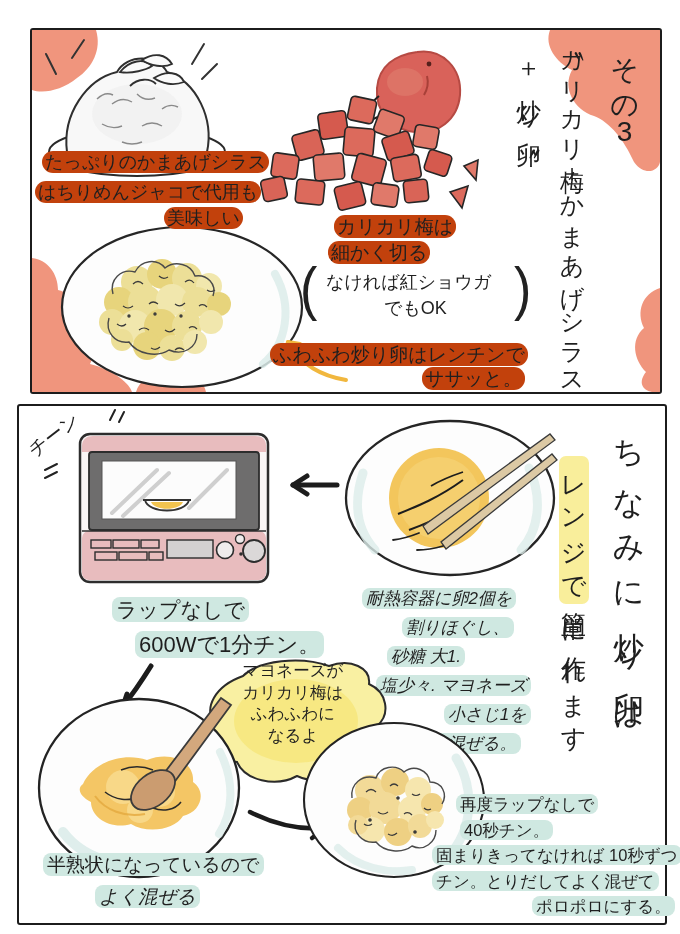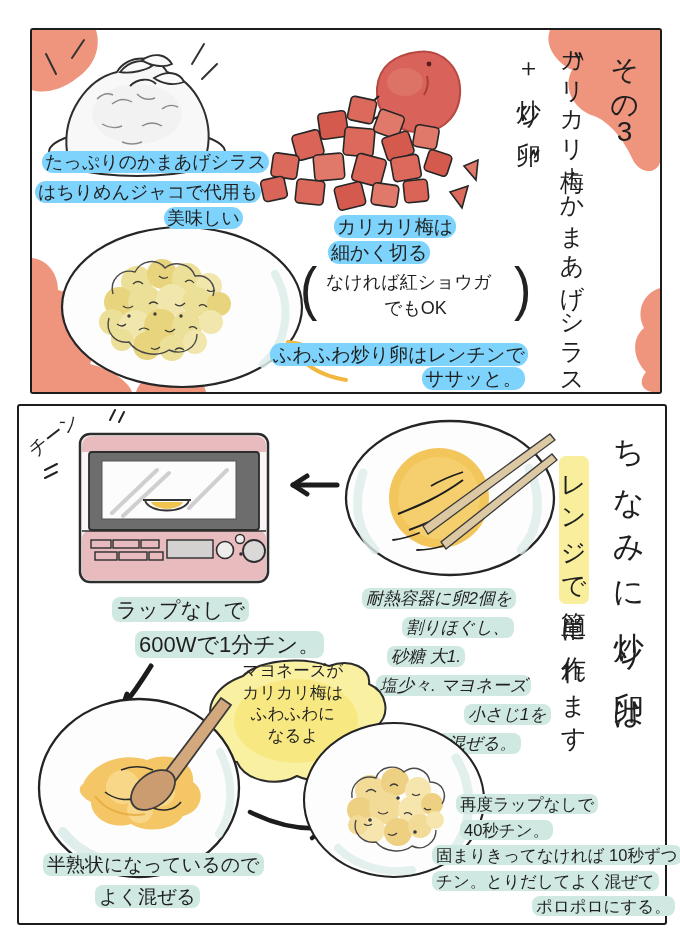--- a/index.html
+++ b/index.html
@@ -5,21 +5,21 @@
   html,body{margin:0;padding:0}
   body{
     width:680px;height:934px;position:relative;background:#ffffff;
     font-family:"Liberation Sans","DejaVu Sans",sans-serif;color:#1f1f1f;overflow:hidden;
   }
   .panel{position:absolute;background:#fff;border:2.5px solid #1c1c1c;border-radius:3px;}
   #panel1{left:30px;top:28px;width:628px;height:362px;}
   #panel2{left:17px;top:404px;width:646px;height:517px;}
   .abs{position:absolute;}
   .vtext{writing-mode:vertical-rl;text-orientation:upright;white-space:nowrap;position:absolute;line-height:1;}
-  .hl-green{background:#7dd3fc;border-radius:11px;padding:1px 3px;box-decoration-break:clone;}
+  .hl-green{background:#c2410c;border-radius:11px;padding:1px 3px;box-decoration-break:clone;}
   .hl-teal{background:#cfe8e1;border-radius:8px;padding:1px 4px;box-decoration-break:clone;}
   .hl-yellow{background:#f9ee9b;border-radius:7px;padding:2px 1px;}
   .note{white-space:nowrap;}
   svg{display:block;overflow:visible;}
   .paren{font-weight:300;color:#222;line-height:1;}
 </style>
 </head>
 <body>
 
 <div id="panel1" class="panel">
@@ -194,21 +194,21 @@
   </svg>
 
   <div class="abs note" style="left:93px;top:190px;font-size:21px;"><span class="hl-teal">ラップなしで</span></div>
   <div class="abs note" style="left:108px;top:224px;font-size:22px;margin-left:8px;"><span class="hl-teal">600Wで1分チン。</span></div>
 
   <div class="abs" style="left:343px;top:178px;width:230px;font-size:17px;line-height:29px;font-style:italic;">
     <div class="note" style="margin-left:0;"><span class="hl-teal">耐熱容器に卵2個を</span></div>
     <div class="note" style="margin-left:40px;"><span class="hl-teal">割りほぐし、</span></div>
     <div class="note" style="margin-left:25px;"><span class="hl-teal">砂糖 大1.</span></div>
     <div class="note" style="margin-left:14px;"><span class="hl-teal">塩少々. マヨネーズ</span></div>
-    <div class="note" style="margin-left:96px;padding-left:6px;"><span class="hl-teal">小さじ1を</span></div>
+    <div class="note" style="margin-left:76px;padding-left:6px;"><span class="hl-teal">小さじ1を</span></div>
     <div class="note" style="margin-left:30px;"><span class="hl-teal">加えて混ぜる。</span></div>
   </div>
 
   <svg class="abs" style="left:92px;top:256px;" width="48" height="54" viewBox="0 0 48 54">
     <path d="M40,4 C30,20 22,32 12,44" fill="none" stroke="#1c1c1c" stroke-width="5" stroke-linecap="round"></path>
     <path d="M12,44 L22,40 M12,44 L16,32" fill="none" stroke="#1c1c1c" stroke-width="5" stroke-linecap="round"></path>
   </svg>
 
   <svg class="abs" style="left:182px;top:250px;" width="215" height="142" viewBox="0 0 215 142">
     <path d="M162,84 C178,92 192,102 208,118 C192,112 176,108 158,104 Z" fill="#f9f0a2" stroke="#2b2b2b" stroke-width="2"></path>
@@ -263,21 +263,21 @@
       <path d="M66,72 q5,-5 10,0 M90,66 q4,-4 8,0 M112,74 q4,3 8,0 M78,92 q5,4 10,0 M104,94 q4,-3 8,1 M88,114 q5,3 9,-1 M124,88 q3,3 7,1 M64,104 q4,3 8,0"></path>
       <circle cx="70" cy="100" r="1.2" fill="#3a3a3a"></circle>
         <circle cx="115" cy="112" r="1.2" fill="#3a3a3a"></circle>
         <circle cx="98" cy="78" r="1.2" fill="#3a3a3a"></circle>
     </g>
     <path d="M52,78 C50,64 62,54 76,58 C80,46 96,44 104,52 C114,44 128,50 130,62 C142,62 148,74 142,84" fill="none" stroke="#4a4a4a" stroke-width="1.4"></path>
     <path d="M56,100 C52,112 62,124 76,122 C84,132 102,134 112,126 C124,132 136,122 136,110" fill="none" stroke="#4a4a4a" stroke-width="1.4"></path>
   </svg>
 
   <div class="abs note" style="left:24px;top:446px;font-size:19px;"><span class="hl-teal">半熟状になっているので</span></div>
-  <div class="abs note" style="left:76px;top:478px;font-size:19px;"><span class="hl-teal">よく混ぜる</span></div>
+  <div class="abs note" style="left:76px;top:478px;font-size:19px;font-style:italic;"><span class="hl-teal">よく混ぜる</span></div>
 
   <div class="abs" style="left:413px;top:386px;width:232px;font-size:16.5px;line-height:25.5px;">
     <div class="note" style="margin-left:24px;"><span class="hl-teal">再度ラップなしで</span></div>
     <div class="note" style="margin-left:28px;"><span class="hl-teal">40秒チン。</span></div>
     <div class="note" style="margin-left:0;"><span class="hl-teal">固まりきってなければ 10秒ずつ</span></div>
     <div class="note" style="margin-left:0;"><span class="hl-teal">チン。とりだしてよく混ぜて</span></div>
     <div class="note" style="margin-left:100px;text-align:right;"><span class="hl-teal">ポロポロにする。</span></div>
   </div>
 
   <div class="vtext" style="left:594px;top:12px;font-size:31px;letter-spacing:12px;">ちなみに炒り卵は</div>

